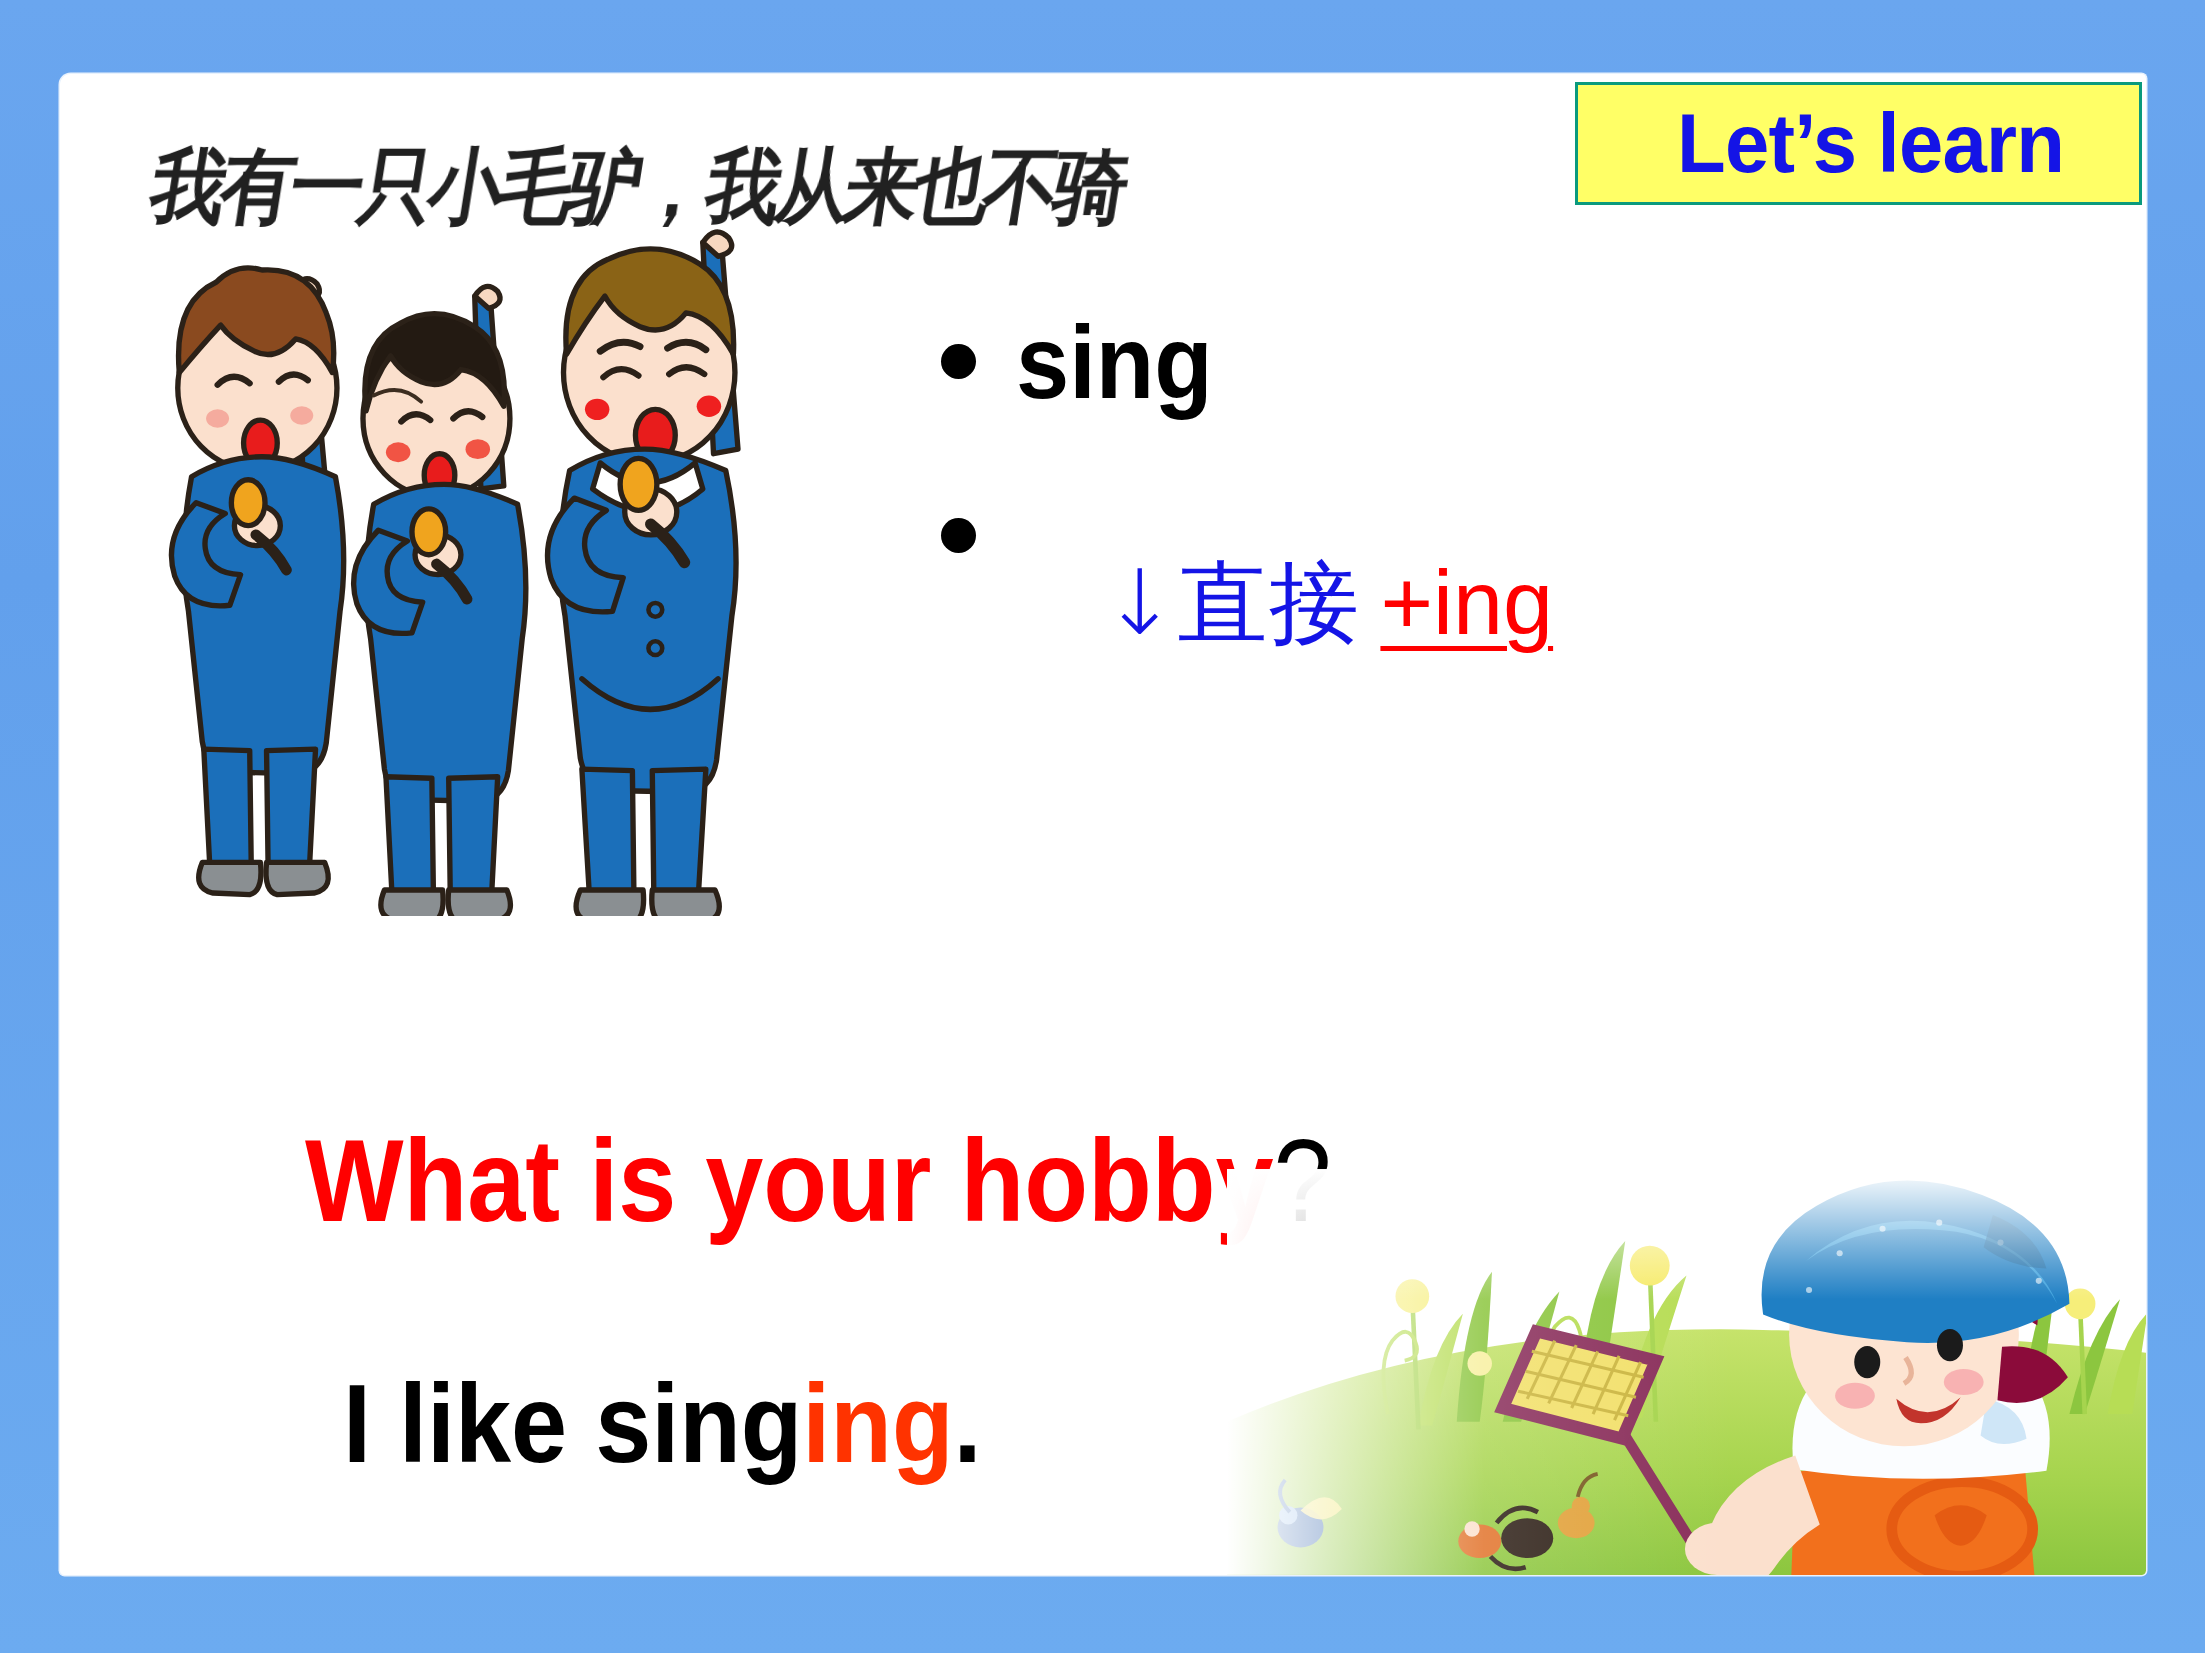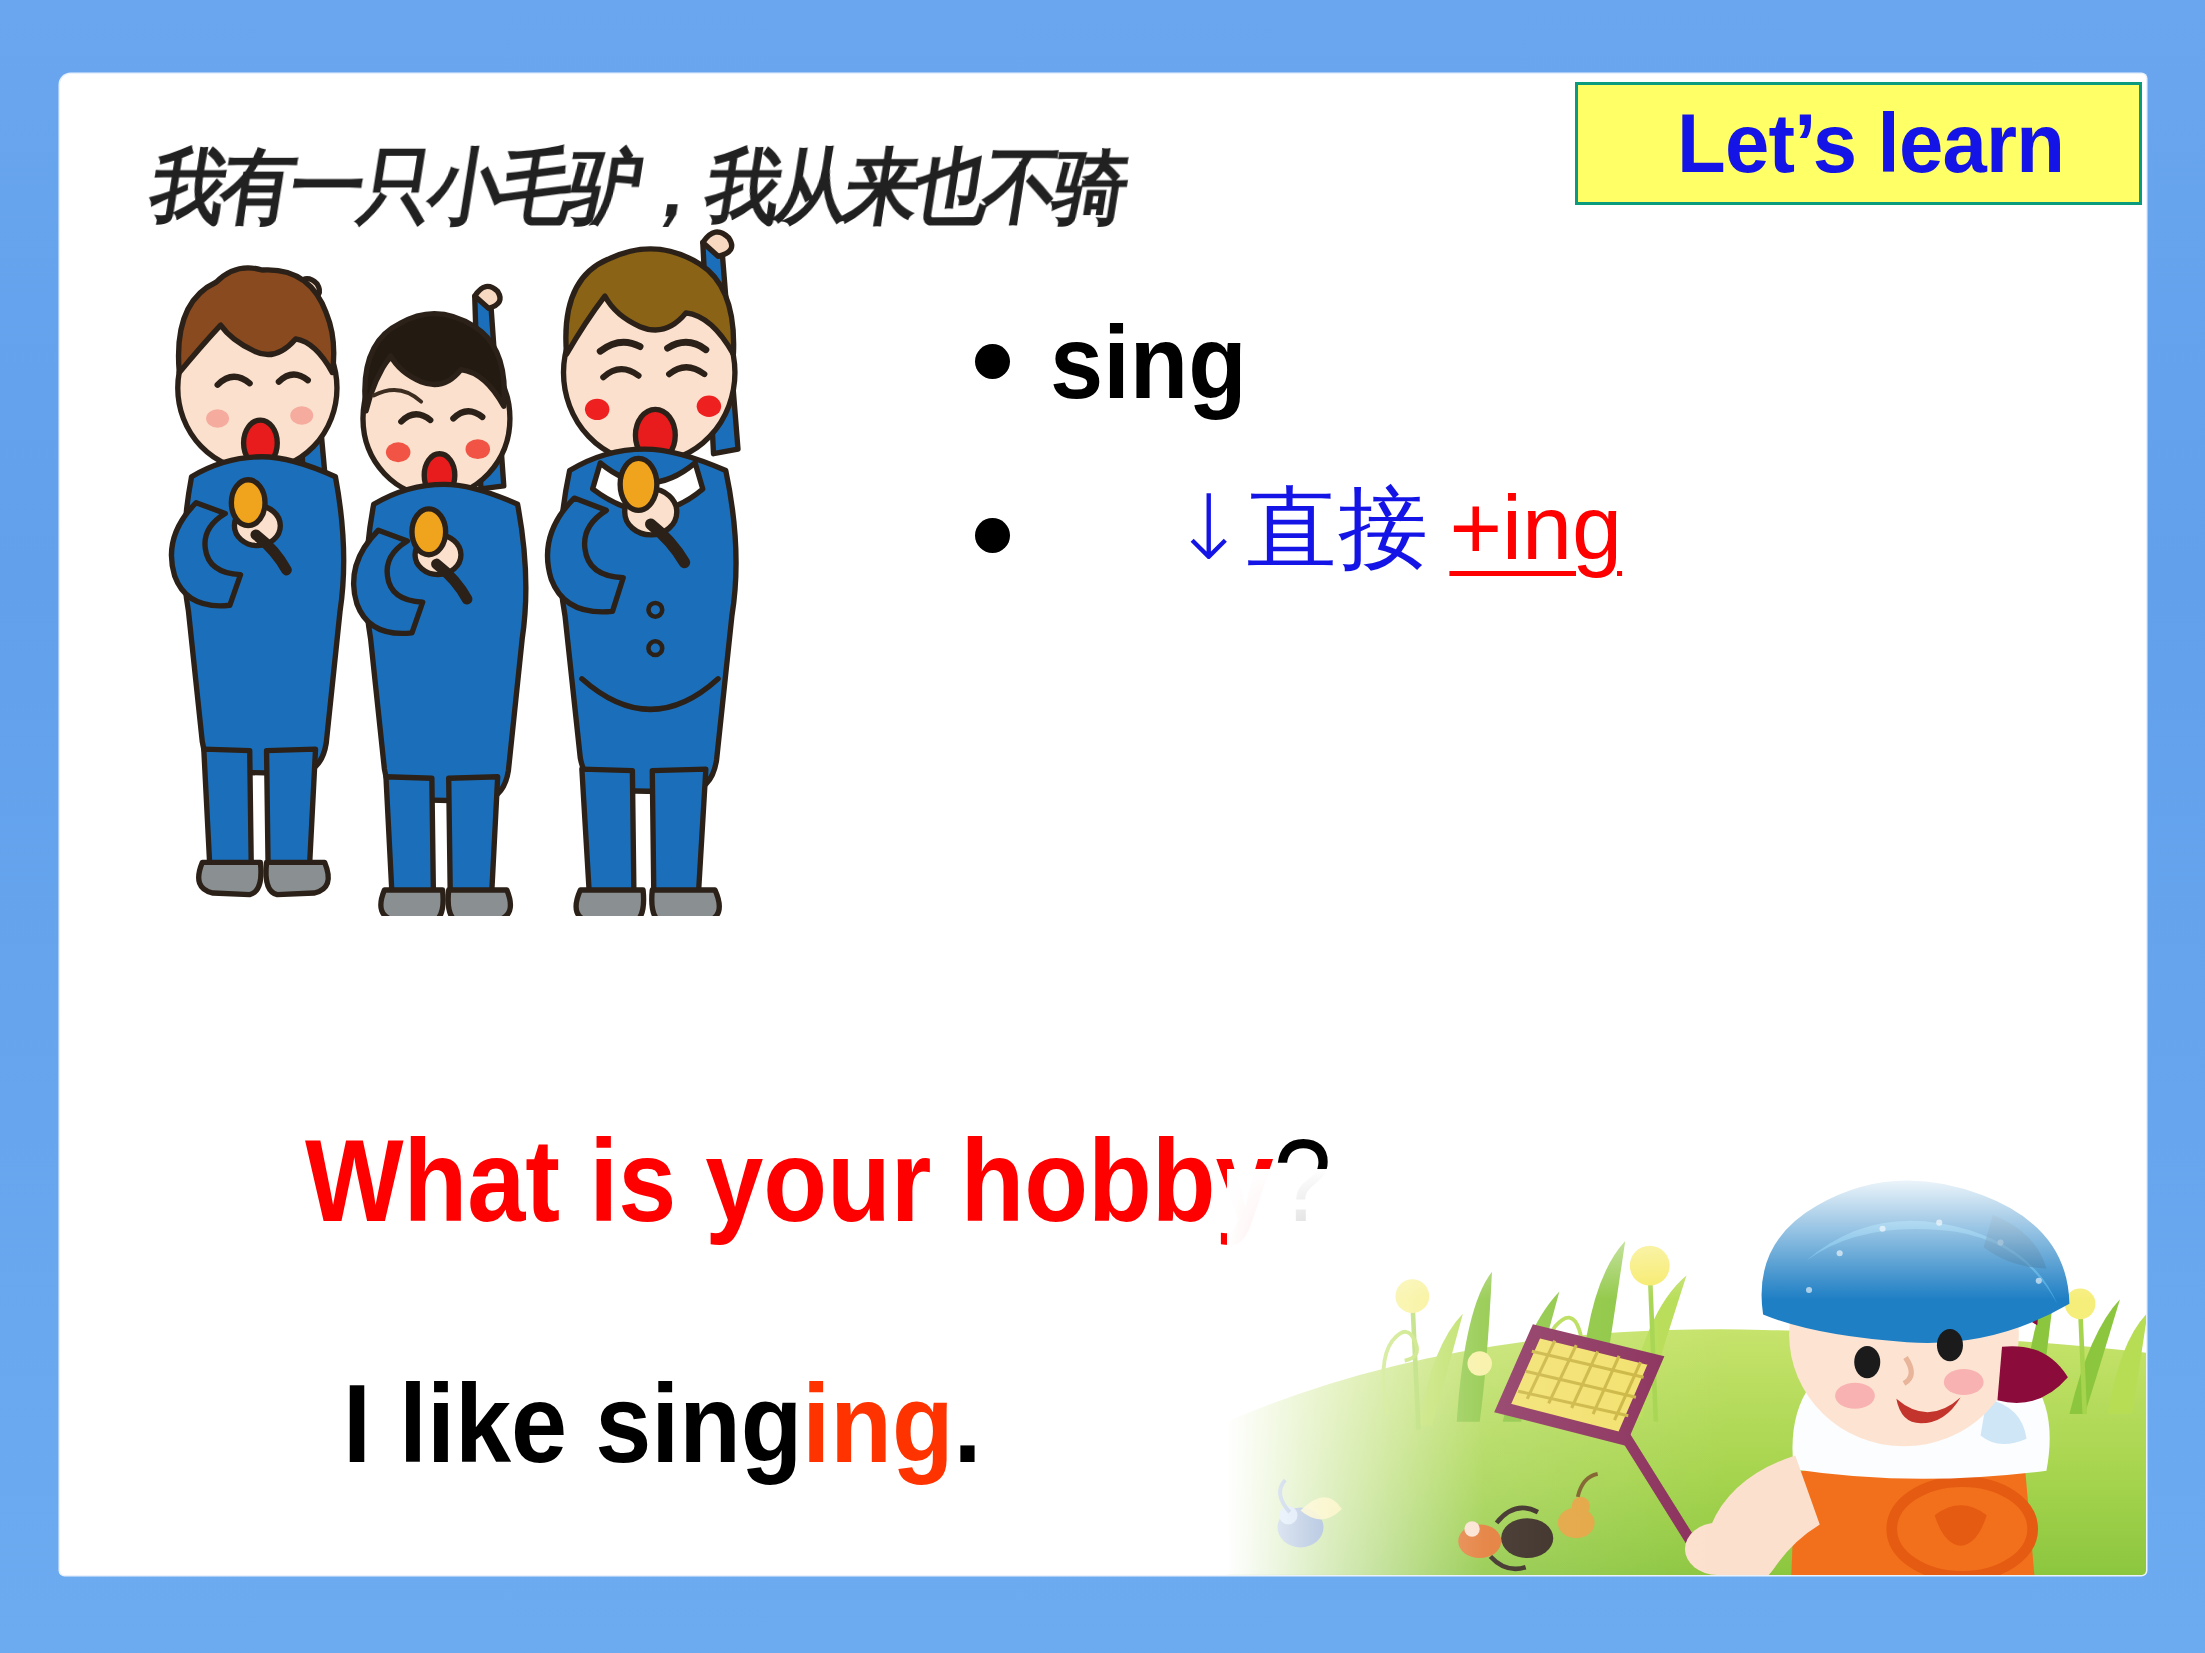--- a/index.html
+++ b/index.html
@@ -83,21 +83,21 @@
     transform: skewX(-9deg) scaleY(1.12);
     transform-origin: left top;
     letter-spacing: -4.6px;
     filter: blur(0.3px);
     opacity: 0.93;
   }
 
   
   .bullets {
     position: absolute;
-    left: 915px;
+    left: 881px;
     top: 230px;
     width: 1225px;
   }
   .bullet-row {
     position: relative;
     display: flex;
     align-items: flex-start;
   }
   .bullet-dot {
     width: 35px; height: 35px;
@@ -111,21 +111,21 @@
     font-size: 104px;
     font-weight: bold;
     line-height: 1.12;
     color: #000000;
     white-space: nowrap;
     transform: scaleX(0.92);
     transform-origin: left center;
   }
   .ing-hot { color: #ff3300; }
 
-  .row-rule { margin-top: 58px; }
+  .row-rule { margin-top: 58px; flex-direction: column; }
   .rule-text {
     margin-left: 161px;
     font-size: 90px;
     line-height: 1.1;
     white-space: nowrap;
     color: #1414e6;
   }
   .rule-text .arrow { font-family: "DejaVu Sans", sans-serif; font-weight: 300; }
   .rule-text .cn { font-family: "DejaVu Serif", serif; letter-spacing: 1.5px; }
   .rule-text .plusing {

